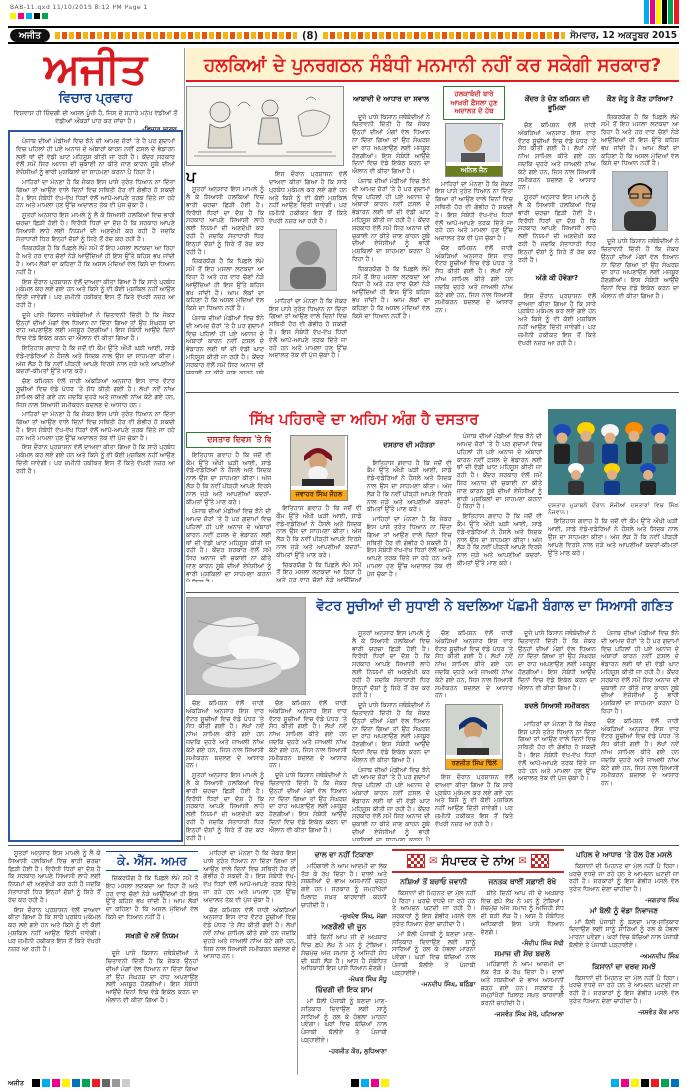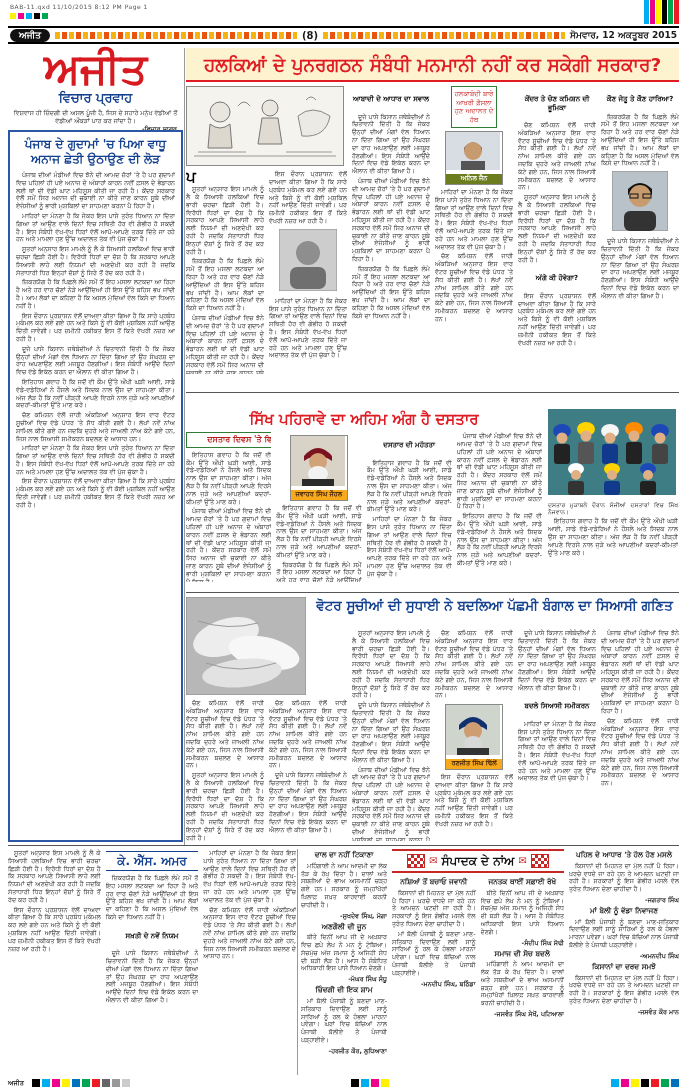--- a/index.html
+++ b/index.html
@@ -33,22 +33,22 @@
   .edbox .body-text{height:650px;}
   
   .lead{left:186px;top:48px;width:493px;}
   .lead-head{background:#fdf3cf;color:#e01b22;font-size:18.5px;font-weight:bold;text-align:center;
              padding:6px 4px 5px;border-bottom:2.5px solid #e01b22;line-height:1.15;}
   .lead-body{position:relative;margin-top:4px;}
   .lead-cols{display:flex;gap:5px;height:288px;}
   .lead-cols>div{flex:1;min-width:0;overflow:hidden;}
   .pad-cartoon{padding-top:84px;}
   .dropcap{float:left;font-size:15px;font-weight:bold;line-height:1;padding:0 2px 0 0;color:#000;}
-  .pullquote{border:1.5px solid #2e7d32;color:#c62828;font-size:6.8px;font-weight:normal;text-align:center;
-             padding:3px 2px;margin:0 16px 3px;line-height:1.25;}
+  .pullquote{border:1.5px solid #2e7d32;color:#c62828;font-size:6.8px;font-weight:bold;text-align:center;
+             padding:3px 2px;margin:0 8px 3px;line-height:1.25;}
   .cartoon-wrap{position:absolute;left:0;top:0;width:158px;height:80px;}
   
   .inset{border:1px solid #8a8a8a;margin:3px auto;background:#fff;}
   .inset .bar{font-size:6.5px;font-weight:bold;text-align:center;padding:1px 0;line-height:1.2;}
   .bar-olive{background:#6b7d1f;color:#fff;}
   .bar-saffron{background:#f7a81b;color:#40210a;}
   
   .hline{border-top:1.5px solid #555;}
   
   .dastar{left:186px;top:392px;width:493px;height:198px;border-top:1.5px solid #555;box-sizing:border-box;
@@ -133,21 +133,20 @@
   </div>
 
   <div class="abs mast">
     <div class="mast-title">ਅਜੀਤ</div>
     <div class="mast-sub">ਵਿਚਾਰ ਪ੍ਰਵਾਹ</div>
     <div class="mast-quote">ਵਿਸ਼ਵਾਸ ਹੀ ਜ਼ਿੰਦਗੀ ਦੀ ਅਸਲ ਪੂੰਜੀ ਹੈ, ਜਿਸ ਦੇ ਸਹਾਰੇ ਮਨੁੱਖ ਵੱਡੀਆਂ ਤੋਂ ਵੱਡੀਆਂ ਔਕੜਾਂ ਪਾਰ ਕਰ ਜਾਂਦਾ ਹੈ।</div>
     <div class="mast-qauth">-ਵਿਚਾਰ ਸਾਗਰ</div>
   </div>
 
   <div class="abs edbox">
-    <div class="ed-head">ਪੰਜਾਬ ਦੇ ਗੁਦਾਮਾਂ 'ਚ ਪਿਆ ਵਾਧੂ ਅਨਾਜ ਛੇਤੀ ਉਠਾਉਣ ਦੀ ਲੋੜ</div>
     <div class="body-text">
         <p>ਪੰਜਾਬ ਦੀਆਂ ਮੰਡੀਆਂ ਵਿਚ ਝੋਨੇ ਦੀ ਆਮਦ ਜ਼ੋਰਾਂ 'ਤੇ ਹੈ ਪਰ ਗੁਦਾਮਾਂ ਵਿਚ ਪਹਿਲਾਂ ਹੀ ਪਏ ਅਨਾਜ ਦੇ ਅੰਬਾਰਾਂ ਕਾਰਨ ਨਵੀਂ ਫ਼ਸਲ ਦੇ ਭੰਡਾਰਨ ਲਈ ਥਾਂ ਦੀ ਵੱਡੀ ਘਾਟ ਮਹਿਸੂਸ ਕੀਤੀ ਜਾ ਰਹੀ ਹੈ। ਕੇਂਦਰ ਸਰਕਾਰ ਵੱਲੋਂ ਸਮੇਂ ਸਿਰ ਅਨਾਜ ਦੀ ਚੁਕਾਈ ਨਾ ਕੀਤੇ ਜਾਣ ਕਾਰਨ ਸੂਬੇ ਦੀਆਂ ਏਜੰਸੀਆਂ ਨੂੰ ਭਾਰੀ ਮੁਸ਼ਕਿਲਾਂ ਦਾ ਸਾਹਮਣਾ ਕਰਨਾ ਪੈ ਰਿਹਾ ਹੈ।</p>
         <p>ਮਾਹਿਰਾਂ ਦਾ ਮੰਨਣਾ ਹੈ ਕਿ ਜੇਕਰ ਇਸ ਪਾਸੇ ਤੁਰੰਤ ਧਿਆਨ ਨਾ ਦਿੱਤਾ ਗਿਆ ਤਾਂ ਆਉਣ ਵਾਲੇ ਦਿਨਾਂ ਵਿਚ ਸਥਿਤੀ ਹੋਰ ਵੀ ਗੰਭੀਰ ਹੋ ਸਕਦੀ ਹੈ। ਇਸ ਸੰਬੰਧੀ ਵੱਖ-ਵੱਖ ਧਿਰਾਂ ਵੱਲੋਂ ਆਪੋ-ਆਪਣੇ ਤਰਕ ਦਿੱਤੇ ਜਾ ਰਹੇ ਹਨ ਅਤੇ ਮਾਮਲਾ ਹੁਣ ਉੱਚ ਅਦਾਲਤ ਤੱਕ ਵੀ ਪੁੱਜ ਚੁੱਕਾ ਹੈ।</p>
         <p>ਸੂਤਰਾਂ ਅਨੁਸਾਰ ਇਸ ਮਾਮਲੇ ਨੂੰ ਲੈ ਕੇ ਸਿਆਸੀ ਹਲਕਿਆਂ ਵਿਚ ਭਾਰੀ ਚਰਚਾ ਛਿੜੀ ਹੋਈ ਹੈ। ਵਿਰੋਧੀ ਧਿਰਾਂ ਦਾ ਦੋਸ਼ ਹੈ ਕਿ ਸਰਕਾਰ ਆਪਣੇ ਸਿਆਸੀ ਲਾਹੇ ਲਈ ਨਿਯਮਾਂ ਦੀ ਅਣਦੇਖੀ ਕਰ ਰਹੀ ਹੈ ਜਦਕਿ ਸੱਤਾਧਾਰੀ ਧਿਰ ਇਨ੍ਹਾਂ ਦੋਸ਼ਾਂ ਨੂੰ ਸਿਰੇ ਤੋਂ ਰੱਦ ਕਰ ਰਹੀ ਹੈ।</p>
         <p>ਜ਼ਿਕਰਯੋਗ ਹੈ ਕਿ ਪਿਛਲੇ ਲੰਮੇ ਸਮੇਂ ਤੋਂ ਇਹ ਮਸਲਾ ਲਟਕਦਾ ਆ ਰਿਹਾ ਹੈ ਅਤੇ ਹਰ ਵਾਰ ਚੋਣਾਂ ਨੇੜੇ ਆਉਂਦਿਆਂ ਹੀ ਇਸ ਉੱਤੇ ਬਹਿਸ ਭਖ ਜਾਂਦੀ ਹੈ। ਆਮ ਲੋਕਾਂ ਦਾ ਕਹਿਣਾ ਹੈ ਕਿ ਅਸਲ ਮੁੱਦਿਆਂ ਵੱਲ ਕਿਸੇ ਦਾ ਧਿਆਨ ਨਹੀਂ ਹੈ।</p>
         <p>ਇਸ ਦੌਰਾਨ ਪ੍ਰਸ਼ਾਸਨ ਵੱਲੋਂ ਦਾਅਵਾ ਕੀਤਾ ਗਿਆ ਹੈ ਕਿ ਸਾਰੇ ਪ੍ਰਬੰਧ ਮੁਕੰਮਲ ਕਰ ਲਏ ਗਏ ਹਨ ਅਤੇ ਕਿਸੇ ਨੂੰ ਵੀ ਕੋਈ ਮੁਸ਼ਕਿਲ ਨਹੀਂ ਆਉਣ ਦਿੱਤੀ ਜਾਵੇਗੀ। ਪਰ ਜ਼ਮੀਨੀ ਹਕੀਕਤ ਇਸ ਤੋਂ ਕਿਤੇ ਵੱਖਰੀ ਨਜ਼ਰ ਆ ਰਹੀ ਹੈ।</p>
         <p>ਦੂਜੇ ਪਾਸੇ ਕਿਸਾਨ ਜਥੇਬੰਦੀਆਂ ਨੇ ਚਿਤਾਵਨੀ ਦਿੱਤੀ ਹੈ ਕਿ ਜੇਕਰ ਉਨ੍ਹਾਂ ਦੀਆਂ ਮੰਗਾਂ ਵੱਲ ਧਿਆਨ ਨਾ ਦਿੱਤਾ ਗਿਆ ਤਾਂ ਉਹ ਸੰਘਰਸ਼ ਦਾ ਰਾਹ ਅਪਣਾਉਣ ਲਈ ਮਜਬੂਰ ਹੋਣਗੀਆਂ। ਇਸ ਸੰਬੰਧੀ ਆਉਂਦੇ ਦਿਨਾਂ ਵਿਚ ਵੱਡੇ ਇਕੱਠ ਕਰਨ ਦਾ ਐਲਾਨ ਵੀ ਕੀਤਾ ਗਿਆ ਹੈ।</p>
         <p>ਇਤਿਹਾਸ ਗਵਾਹ ਹੈ ਕਿ ਜਦੋਂ ਵੀ ਕੌਮ ਉੱਤੇ ਔਖੀ ਘੜੀ ਆਈ, ਸਾਡੇ ਵੱਡੇ-ਵਡੇਰਿਆਂ ਨੇ ਹੌਸਲੇ ਅਤੇ ਸਿਦਕ ਨਾਲ ਉਸ ਦਾ ਸਾਹਮਣਾ ਕੀਤਾ। ਅੱਜ ਲੋੜ ਹੈ ਕਿ ਨਵੀਂ ਪੀੜ੍ਹੀ ਆਪਣੇ ਵਿਰਸੇ ਨਾਲ ਜੁੜੇ ਅਤੇ ਆਪਣੀਆਂ ਕਦਰਾਂ-ਕੀਮਤਾਂ ਉੱਤੇ ਮਾਣ ਕਰੇ।</p>
         <p>ਚੋਣ ਕਮਿਸ਼ਨ ਵੱਲੋਂ ਜਾਰੀ ਅੰਕੜਿਆਂ ਅਨੁਸਾਰ ਇਸ ਵਾਰ ਵੋਟਰ ਸੂਚੀਆਂ ਵਿਚ ਵੱਡੇ ਪੱਧਰ 'ਤੇ ਸੋਧ ਕੀਤੀ ਗਈ ਹੈ। ਲੱਖਾਂ ਨਵੇਂ ਨਾਂਅ ਸ਼ਾਮਿਲ ਕੀਤੇ ਗਏ ਹਨ ਜਦਕਿ ਦੁਹਰੇ ਅਤੇ ਜਾਅਲੀ ਨਾਂਅ ਕੱਟੇ ਗਏ ਹਨ, ਜਿਸ ਨਾਲ ਸਿਆਸੀ ਸਮੀਕਰਨ ਬਦਲਣ ਦੇ ਆਸਾਰ ਹਨ।</p>
         <p>ਮਾਹਿਰਾਂ ਦਾ ਮੰਨਣਾ ਹੈ ਕਿ ਜੇਕਰ ਇਸ ਪਾਸੇ ਤੁਰੰਤ ਧਿਆਨ ਨਾ ਦਿੱਤਾ ਗਿਆ ਤਾਂ ਆਉਣ ਵਾਲੇ ਦਿਨਾਂ ਵਿਚ ਸਥਿਤੀ ਹੋਰ ਵੀ ਗੰਭੀਰ ਹੋ ਸਕਦੀ ਹੈ। ਇਸ ਸੰਬੰਧੀ ਵੱਖ-ਵੱਖ ਧਿਰਾਂ ਵੱਲੋਂ ਆਪੋ-ਆਪਣੇ ਤਰਕ ਦਿੱਤੇ ਜਾ ਰਹੇ ਹਨ ਅਤੇ ਮਾਮਲਾ ਹੁਣ ਉੱਚ ਅਦਾਲਤ ਤੱਕ ਵੀ ਪੁੱਜ ਚੁੱਕਾ ਹੈ।</p>

